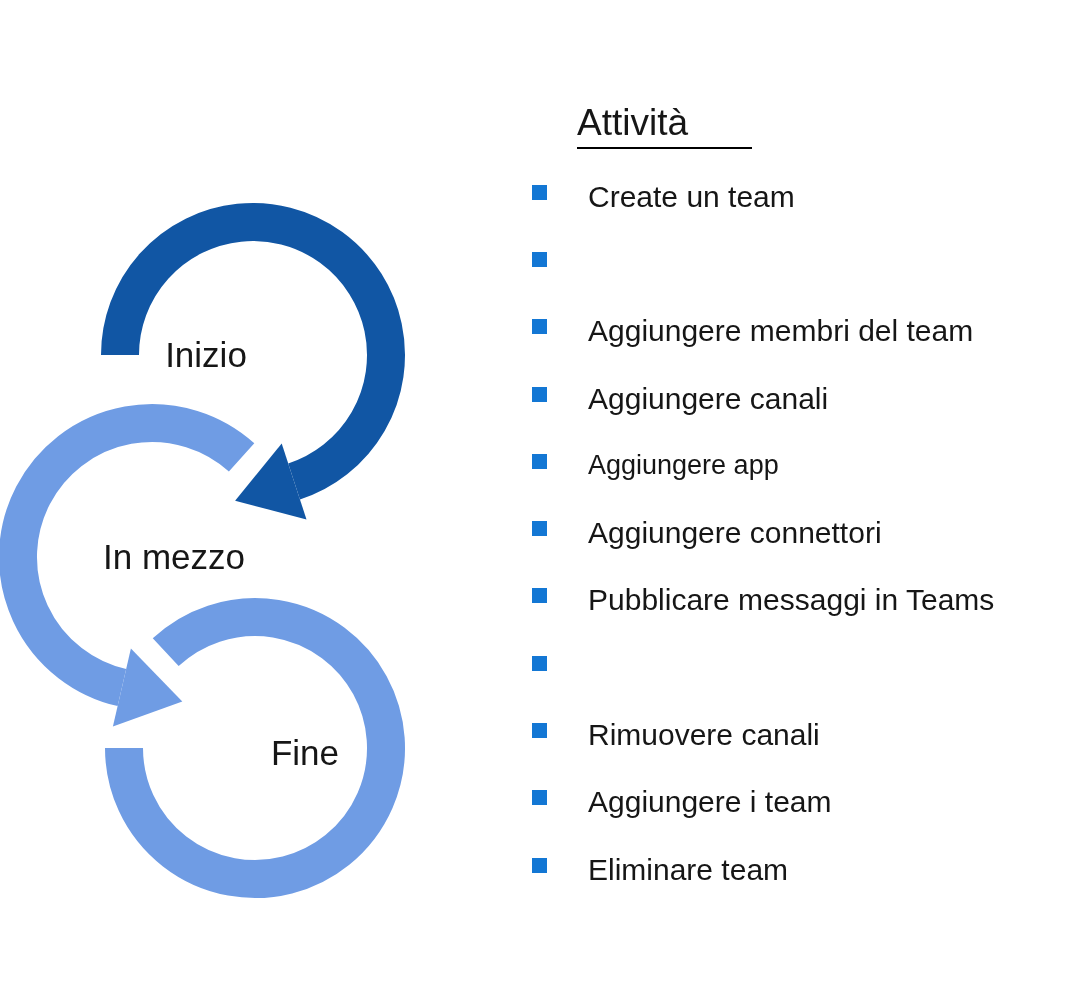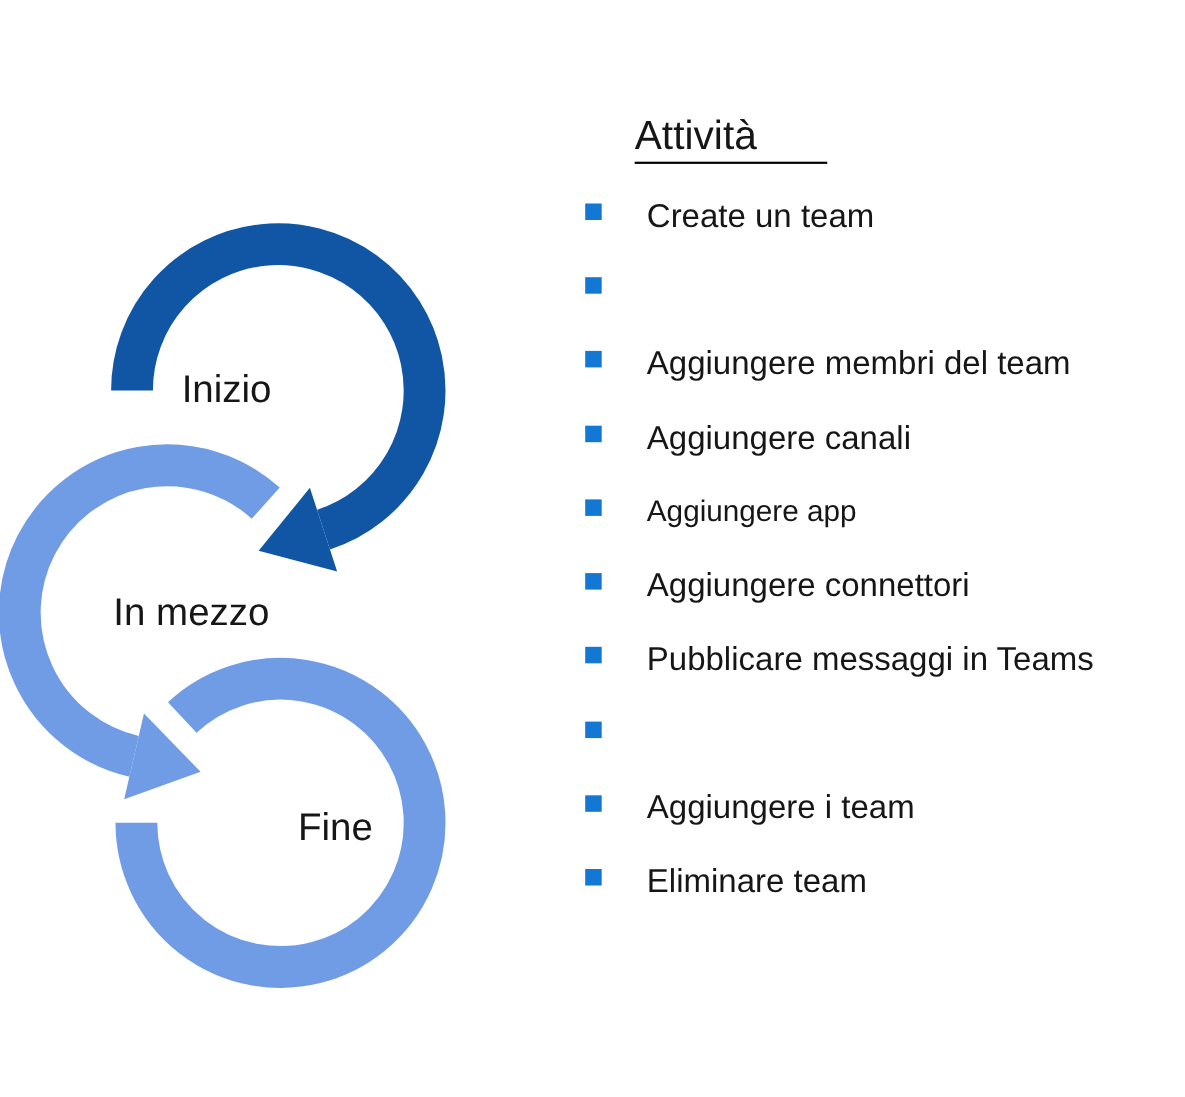--- a/index.html
+++ b/index.html
@@ -132,19 +132,23 @@
     </li>
     <li class="activity-item">
       <span class="bullet"></span>
       <span class="label">Pubblicare messaggi in Teams</span>
     </li>
     <li class="activity-item">
       <span class="bullet"></span>
     </li>
     <li class="activity-item">
       <span class="bullet"></span>
+      <span class="label">Rimuovere canali</span>
+    </li>
+    <li class="activity-item">
+      <span class="bullet"></span>
       <span class="label">Aggiungere i team</span>
     </li>
     <li class="activity-item">
       <span class="bullet"></span>
       <span class="label">Eliminare team</span>
     </li>
   </ul>
 
 </body></html>

